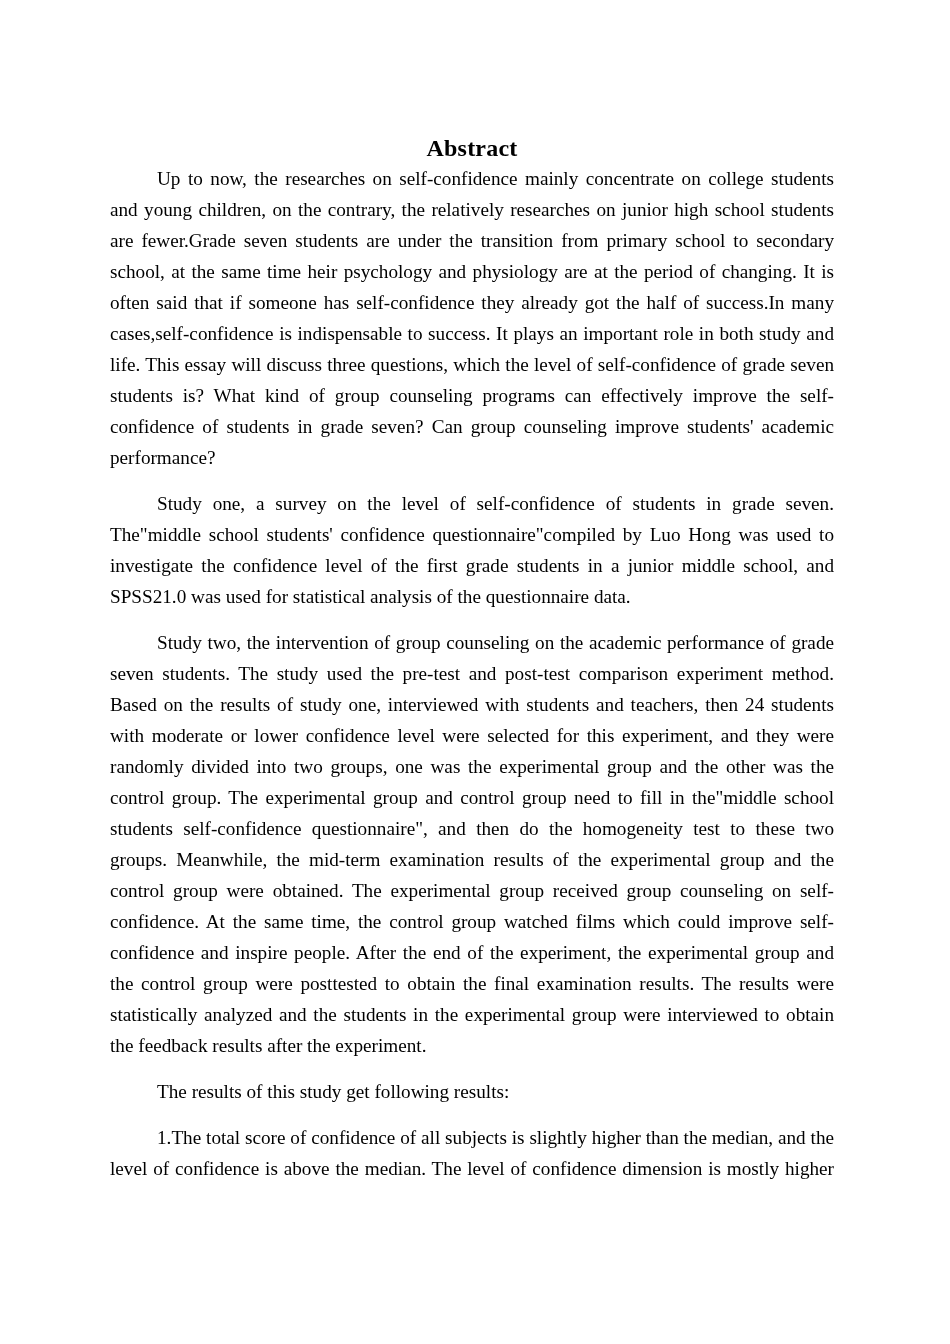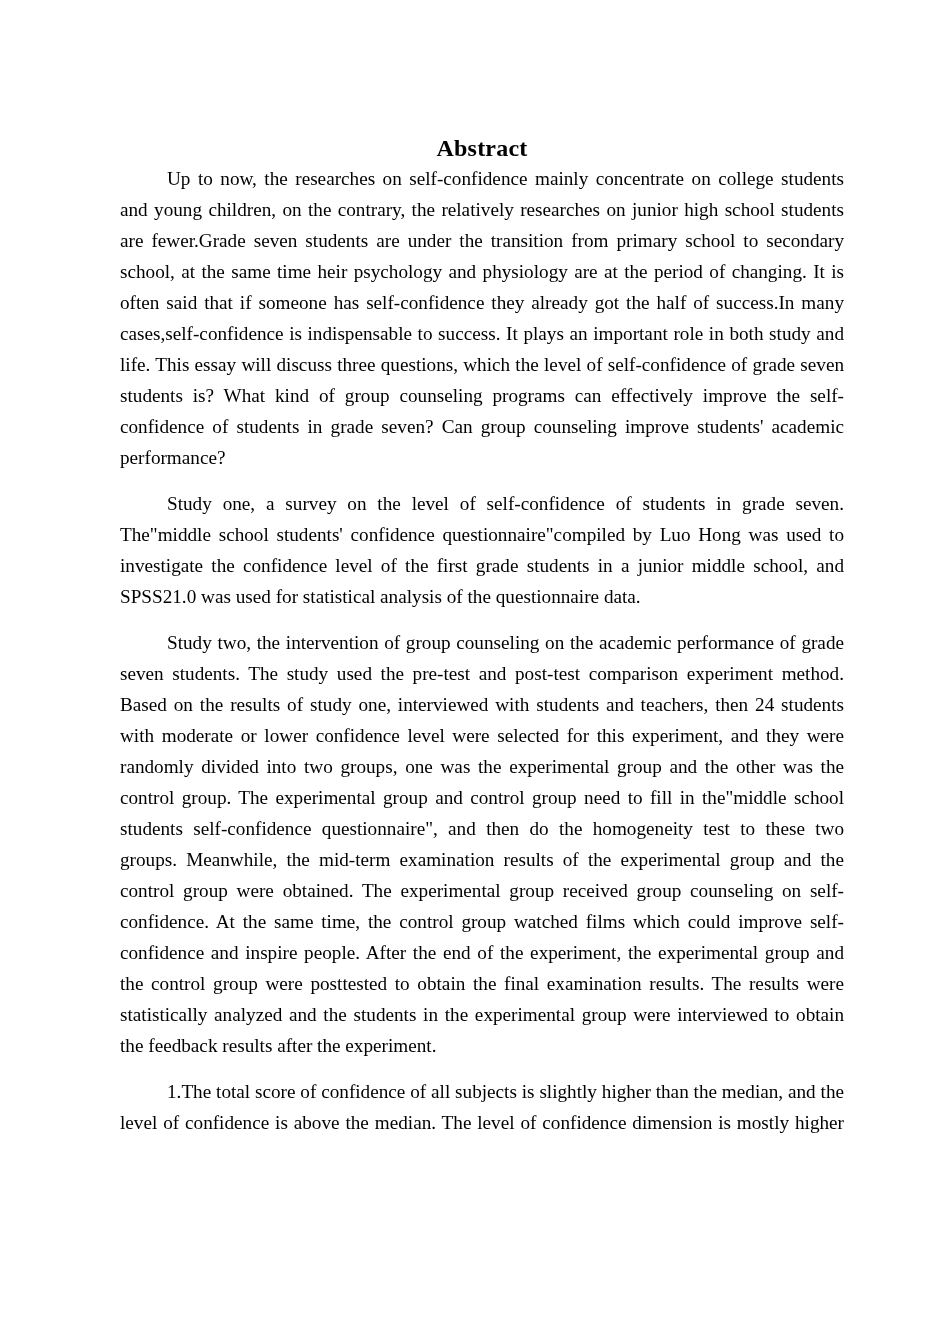--- a/index.html
+++ b/index.html
@@ -18,21 +18,21 @@
   }
   .page {
     position: relative;
     width: 950px;
     height: 1344px;
     background: #ffffff;
     box-sizing: border-box;
   }
   .content {
     position: absolute;
-    left: 120px;
+    left: 110px;
     top: 0;
     width: 724px;
   }
   .doc-title {
     font-size: 24px;
     font-weight: bold;
     text-align: center;
     letter-spacing: 0.2px;
     margin: 0;
     padding-top: 133px;
@@ -67,18 +67,19 @@
     <h1 class="doc-title">Abstract</h1>
 
     <div class="body-block">
 
       <p class="para">Up to now, the researches on self-confidence mainly concentrate on college students and young children, on the contrary, the relatively researches on junior high school students are fewer.Grade seven students are under the transition from primary school to secondary school, at the same time heir psychology and physiology are at the period of changing. It is often said that if someone has self-confidence they already got the half of success.In many cases,self-confidence is indispensable to success. It plays an important role in both study and life. This essay will discuss three questions, which the level of self-confidence of grade seven students is? What kind of group counseling programs can effectively improve the self-confidence of students in grade seven? Can group counseling improve students' academic performance?</p>
 
       <p class="para">Study one, a survey on the level of self-confidence of students in grade seven. The"middle school students' confidence questionnaire"compiled by Luo Hong was used to investigate the confidence level of the first grade students in a junior middle school, and SPSS21.0 was used for statistical analysis of the questionnaire data.</p>
 
       <p class="para">Study two, the intervention of group counseling on the academic performance of grade seven students. The study used the pre-test and post-test comparison experiment method. Based on the results of study one, interviewed with students and teachers, then 24 students with moderate or lower confidence level were selected for this experiment, and they were randomly divided into two groups, one was the experimental group and the other was the control group. The experimental group and control group need to fill in the"middle school students self-confidence questionnaire", and then do the homogeneity test to these two groups. Meanwhile, the mid-term examination results of the experimental group and the control group were obtained. The experimental group received group counseling on self-confidence. At the same time, the control group watched films which could improve self-confidence and inspire people. After the end of the experiment, the experimental group and the control group were posttested to obtain the final examination results. The results were statistically analyzed and the students in the experimental group were interviewed to obtain the feedback results after the experiment.</p>
 
+      <p class="para">The results of this study get following results:</p>
 
       <p class="para clipped">1.The total score of confidence of all subjects is slightly higher than the median, and the level of confidence is above the median. The level of confidence dimension is mostly higher</p>
 
     </div>
   </div>
 </div>
 
 </body></html>

